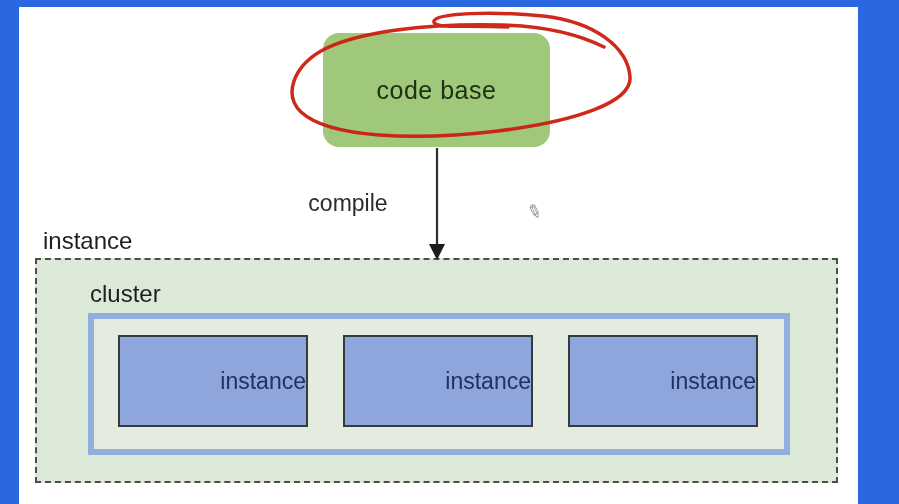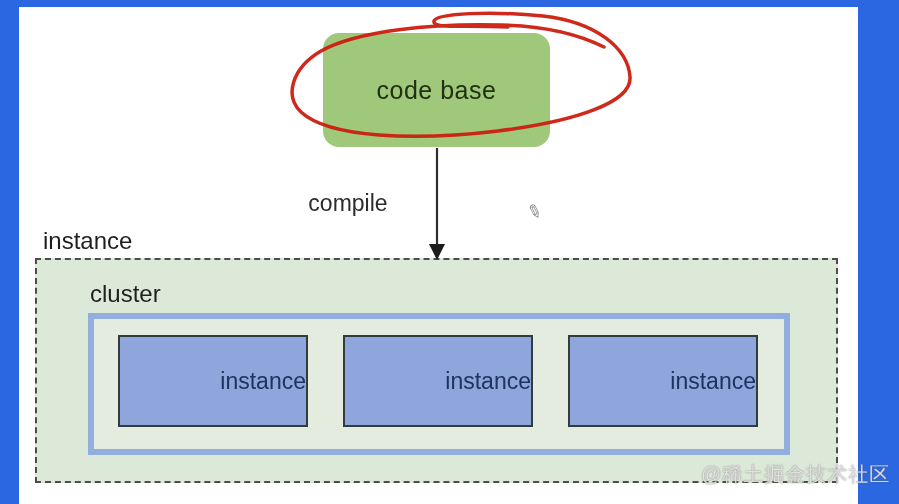--- a/index.html
+++ b/index.html
@@ -125,15 +125,14 @@
          C 596,22 628,48 630,77
          C 632,102 577,121 498,131
          C 415,141 329,138 301,112
          C 284,96 292,68 321,51
          C 357,31 432,23 502,25
          C 545,26 576,33 604,47" fill="none" stroke="#cc1d10" stroke-width="3.5" stroke-linecap="round" stroke-linejoin="round" opacity="0.95"></path>
     <line x1="437" y1="148" x2="437" y2="246" stroke="#2e2e2e" stroke-width="2.2"></line>
     <polygon points="429,244 445,244 437,260" fill="#1c1c1c"></polygon>
   </svg>
 
-  <div class="watermark">@稀土掘金技术社区</div>
 
 </div>
 
 </body></html>

